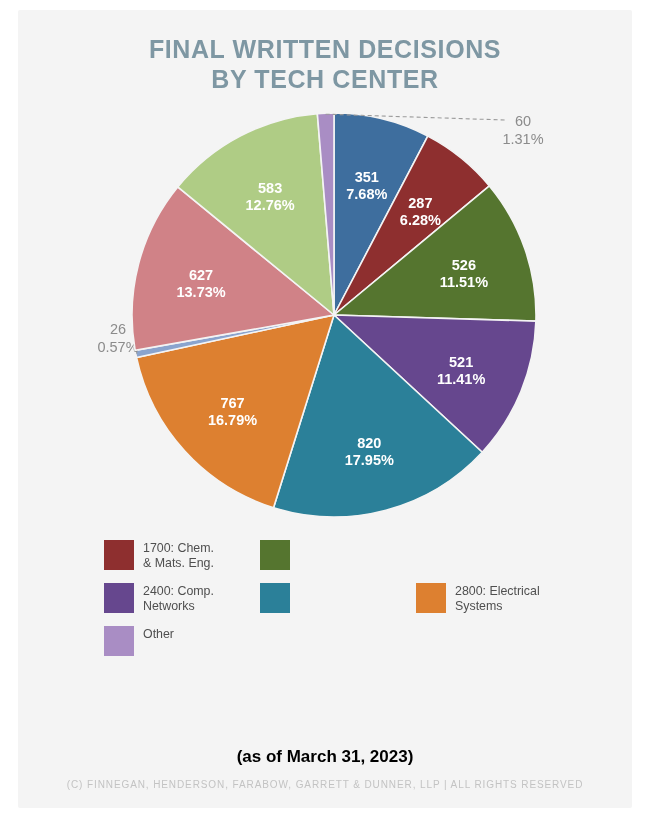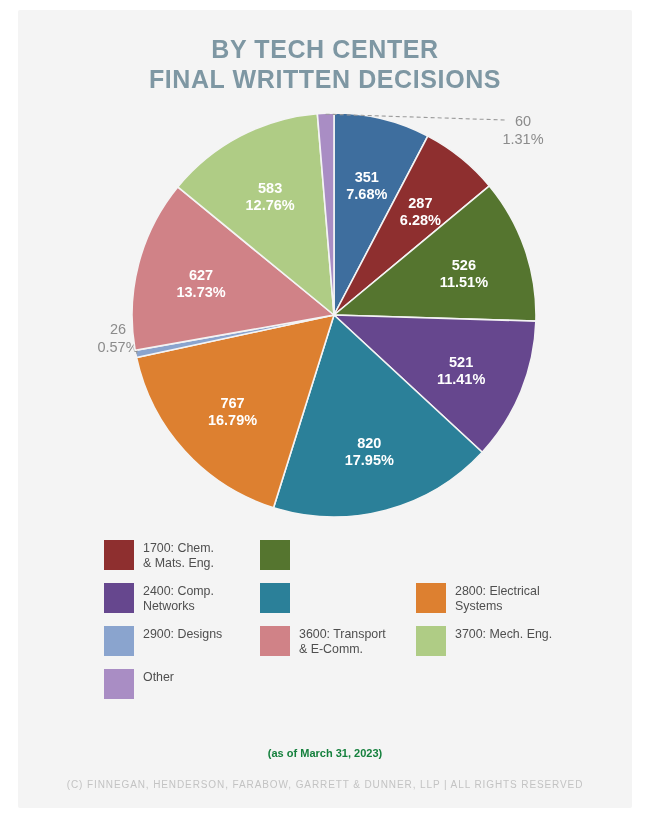--- a/index.html
+++ b/index.html
@@ -97,43 +97,43 @@
     line-height: 14.5px;
     padding-top: 1px;
     white-space: pre-line;
   }
   #asof {
     position: absolute;
     left: 0;
     top: 737px;
     width: 614px;
     text-align: center;
-    color: #15803d;
-    font-size: 11px;
+    color: #000000;
+    font-size: 17px;
     font-weight: bold;
   }
   #copyright {
     position: absolute;
     left: 0;
     top: 769px;
     width: 614px;
     text-align: center;
     color: #c3c3c3;
     font-size: 10px;
     letter-spacing: 0.9px;
   }
 </style>
 </head>
 <body>
 
 <div id="card">
 
   <div id="title-block">
+    <div class="title-line">FINAL WRITTEN DECISIONS</div>
     <div class="title-line">BY TECH CENTER</div>
-    <div class="title-line">FINAL WRITTEN DECISIONS</div>
   </div>
 
   <div id="chart-area">
     <svg id="pie-svg" width="614" height="440" viewBox="0 0 614 440">
         <path d="M 316 221 L 316 19 A 202 202 0 0 1 409.77944416784135 42.08824563050439 Z" fill="#3e6e9e" stroke="#f4f4f4" stroke-width="1.6"></path>
         <text class="slice-label" x="348.8371205000388" y="87.62274137895196">351</text>
         <text class="slice-label" x="348.8371205000388" y="104.62274137895196">7.68%</text>
         <path d="M 316 221 L 409.77944416784135 42.08824563050439 A 202 202 0 0 1 471.3741337779442 91.91522726226191 Z" fill="#8e2f2f" stroke="#f4f4f4" stroke-width="1.6"></path>
         <text class="slice-label" x="402.3896000268471" y="114.20764724381533">287</text>
         <text class="slice-label" x="402.3896000268471" y="131.20764724381533">6.28%</text>
@@ -187,35 +187,20 @@
           <span class="swatch" style="background: rgb(43, 128, 153);"></span>
         </div>
         <div class="legend-item">
           <span class="swatch" style="background: rgb(221, 128, 48);"></span>
           <span class="legend-text">2800: Electrical
 Systems</span>
         </div>
       </div>
       <div class="legend-row">
         <div class="legend-item">
-          <span class="swatch" style="background: rgb(138, 164, 206);"></span>
-          <span class="legend-text">2900: Designs</span>
-        </div>
-        <div class="legend-item">
-          <span class="swatch" style="background: rgb(208, 130, 135);"></span>
-          <span class="legend-text">3600: Transport
-&amp; E-Comm.</span>
-        </div>
-        <div class="legend-item">
-          <span class="swatch" style="background: rgb(175, 204, 133);"></span>
-          <span class="legend-text">3700: Mech. Eng.</span>
-        </div>
-      </div>
-      <div class="legend-row">
-        <div class="legend-item">
           <span class="swatch" style="background: rgb(169, 141, 196);"></span>
           <span class="legend-text">Other</span>
         </div>
       </div>
     </div>
 
   <div id="asof">(as of March 31, 2023)</div>
   <div id="copyright">(C) FINNEGAN, HENDERSON, FARABOW, GARRETT &amp; DUNNER, LLP | ALL RIGHTS RESERVED</div>
 
 </div>

